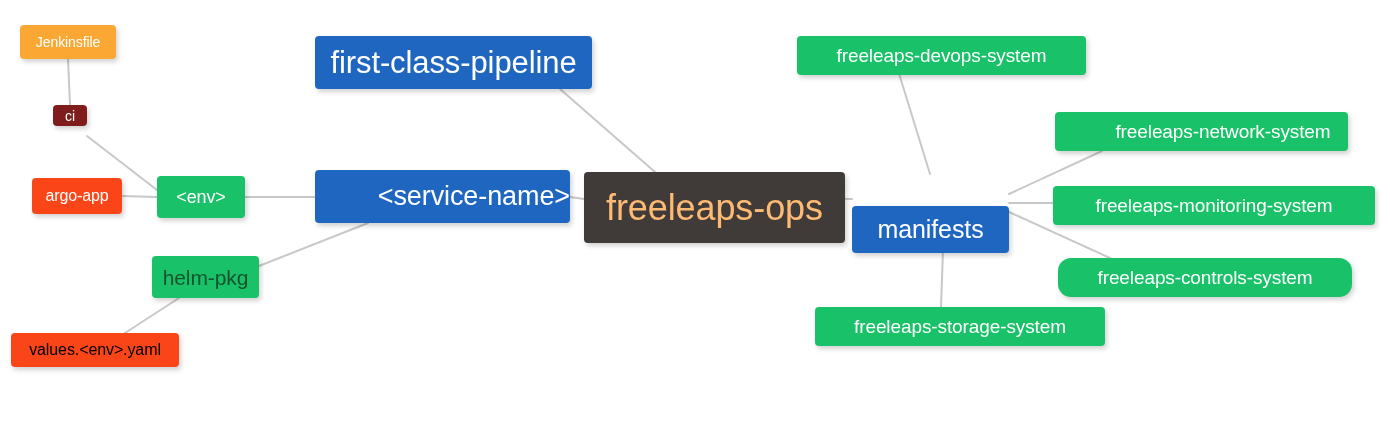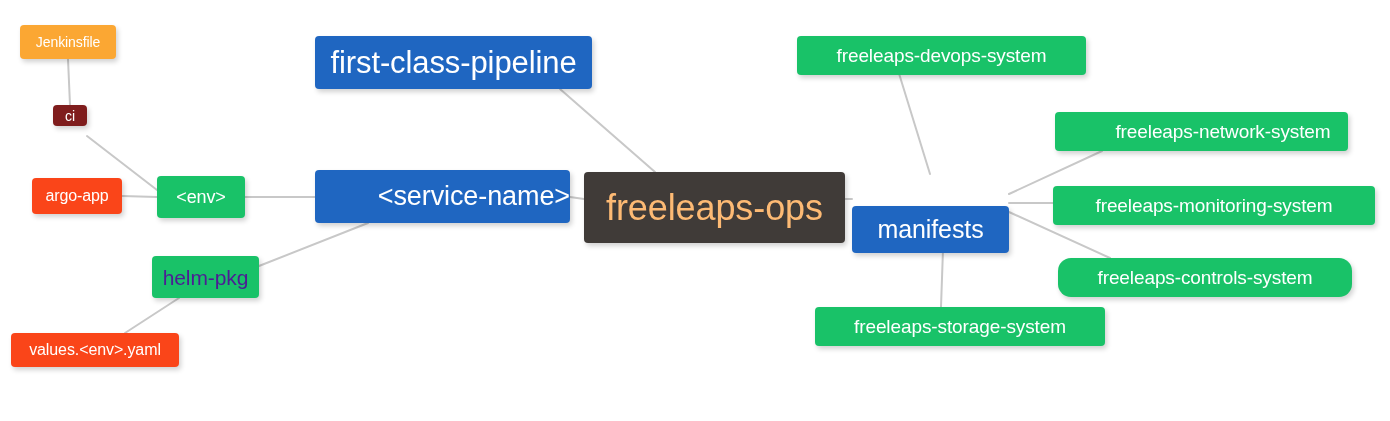--- a/index.html
+++ b/index.html
@@ -75,24 +75,24 @@
       </div>
       <div class="node" style="left: 157px; top: 176px; width: 88px; height: 42px; background: rgb(25, 194, 104); font-size: 18px; color: rgb(255, 255, 255);">
         <span class="node-label">&lt;env&gt;</span>
       </div>
       <div class="node" style="left: 315px; top: 170px; width: 255px; height: 53px; background: rgb(31, 102, 193); font-size: 27px; color: rgb(255, 255, 255); justify-content: flex-end;">
         <span class="node-label">&lt;service-name&gt;</span>
       </div>
       <div class="node" style="left: 315px; top: 36px; width: 277px; height: 53px; background: rgb(31, 102, 193); font-size: 31px; color: rgb(255, 255, 255);">
         <span class="node-label">first-class-pipeline</span>
       </div>
-      <div class="node" style="left: 152px; top: 256px; width: 107px; height: 42px; background: rgb(25, 194, 104); font-size: 21px; color: #4c1d95;">
+      <div class="node" style="left: 152px; top: 256px; width: 107px; height: 42px; background: rgb(25, 194, 104); font-size: 21px; color: #14532d;">
         <span class="node-label">helm-pkg</span>
       </div>
-      <div class="node" style="left: 11px; top: 333px; width: 168px; height: 34px; background: rgb(250, 69, 25); font-size: 16px; color: #ffffff;">
+      <div class="node" style="left: 11px; top: 333px; width: 168px; height: 34px; background: rgb(250, 69, 25); font-size: 16px; color: #000000;">
         <span class="node-label">values.&lt;env&gt;.yaml</span>
       </div>
       <div class="node" style="left: 584px; top: 172px; width: 261px; height: 71px; background: rgb(64, 59, 56); font-size: 36px; color: #fdba74;">
         <span class="node-label">freeleaps-ops</span>
       </div>
       <div class="node" style="left: 852px; top: 174px; width: 157px; height: 47px; background: rgb(31, 102, 193); font-size: 25px; color: rgb(255, 255, 255); margin-top: 32px;">
         <span class="node-label">manifests</span>
       </div>
       <div class="node" style="left: 797px; top: 36px; width: 289px; height: 39px; background: rgb(25, 194, 104); font-size: 19px; color: rgb(255, 255, 255);">
         <span class="node-label">freeleaps-devops-system</span>

